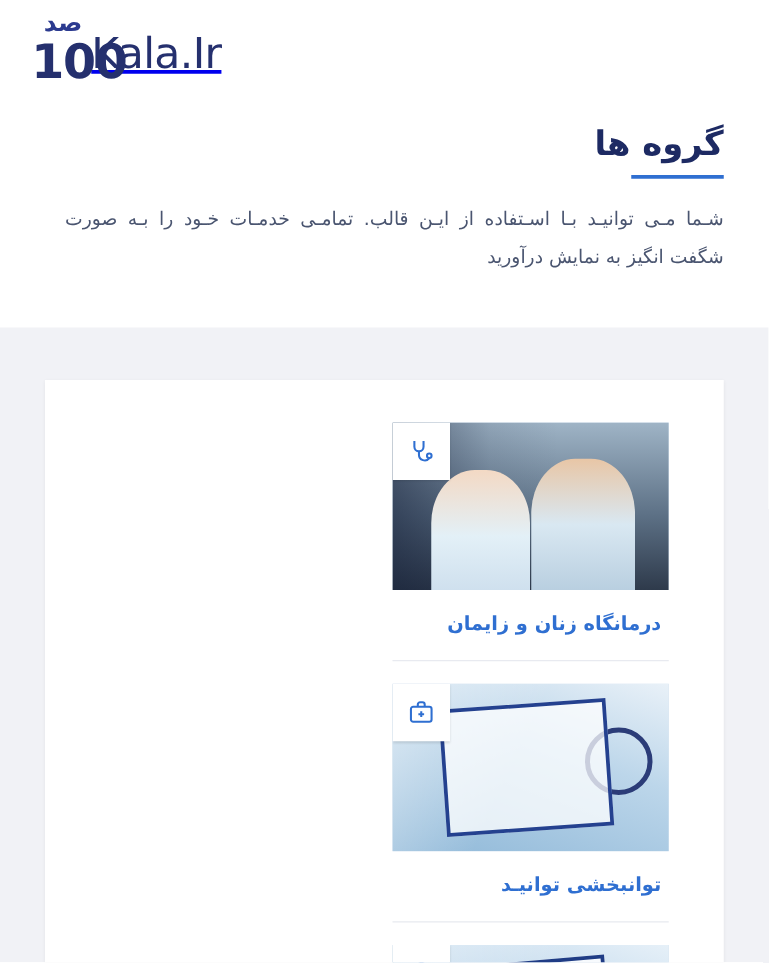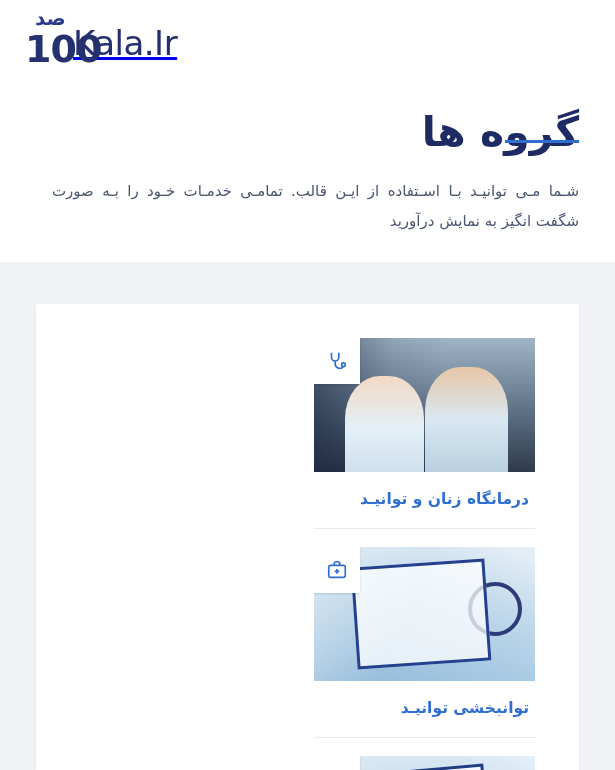--- a/index.html
+++ b/index.html
@@ -65,22 +65,22 @@
   }
 
   
   .intro {
     position: relative;
     padding: 22px 36px 36px 36px;
     text-align: right;
     background: #ffffff;
   }
   .intro h2 {
-    margin: 16px 0 6px 0;
-    font-size: 41px;
+    margin: 0 0 6px 0;
+    font-size: 27px;
     font-weight: 700;
     color: #1d2a63;
     line-height: 44px;
   }
   .intro .underline {
     position: absolute;
     right: 36px;
     top: 68px;
     width: 74px;
     height: 3px;
@@ -261,21 +261,21 @@
           <div class="thumb">
             <div class="ph ph-b"></div>
             <div class="badge">
               <svg viewBox="0 0 24 24" fill="none" stroke="#2f6fd1" stroke-width="1.8">
                 <path d="M6 3v5a4 4 0 0 0 8 0V3"></path>
                 <path d="M10 12v3a5 5 0 0 0 9 3"></path>
                 <circle cx="19" cy="16" r="2"></circle>
               </svg>
             </div>
           </div>
-          <div class="title">درمانگاه زنان و توانیـد</div>
+          <div class="title">درمانگاه زنان و زایمان</div>
         </div>
 
         <div class="card">
           <div class="thumb">
             <div class="ph ph-a"></div>
             <div class="badge">
               <svg viewBox="0 0 24 24" fill="none" stroke="#2f6fd1" stroke-width="1.8">
                 <rect x="3" y="7" width="18" height="13" rx="2"></rect>
                 <path d="M9 7V5a2 2 0 0 1 2-2h2a2 2 0 0 1 2 2v2"></path>
                 <path d="M12 11v5M9.5 13.5h5"></path>

